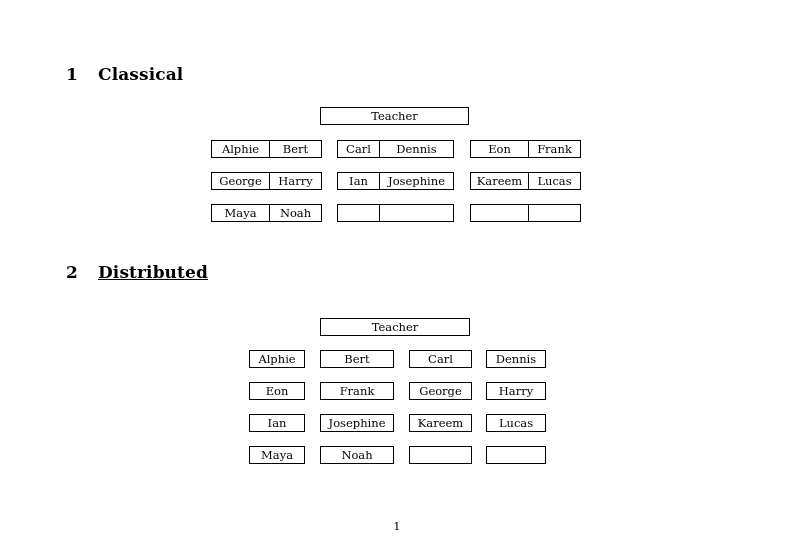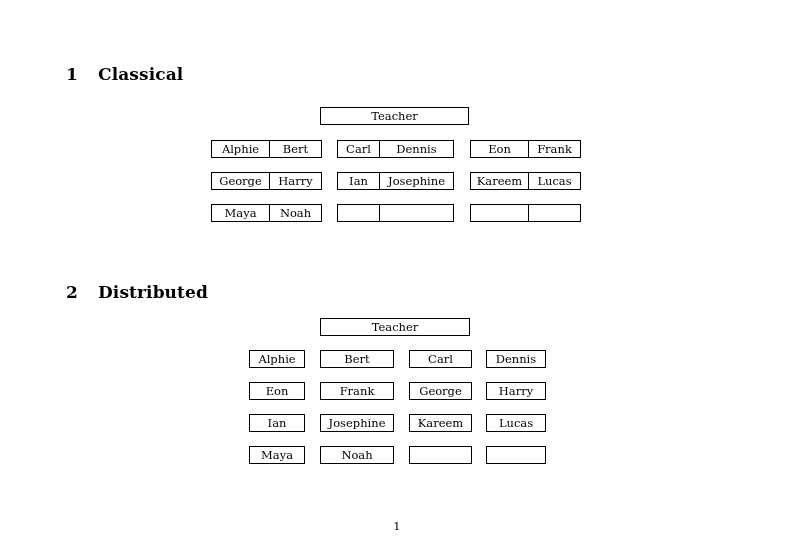--- a/index.html
+++ b/index.html
@@ -28,21 +28,21 @@
     font-weight: bold;
     font-size: 17px;
     letter-spacing: 0.1px;
     white-space: nowrap;
   }
   .section-heading .sec-num {
     display: inline-block;
     width: 32px;
   }
   #heading-classical   { left: 66px; top: 64px; }
-  #heading-distributed { left: 66px; top: 282px; }
+  #heading-distributed { left: 66px; top: 262px; text-decoration: underline; }
   .cell {
     box-sizing: border-box;
     border: 1px solid #000000;
     height: 18px;
     line-height: 16px;
     text-align: center;
     font-size: 11.5px;
     font-family: "DejaVu Serif", "Liberation Serif", serif;
     background: #ffffff;
     white-space: nowrap;

